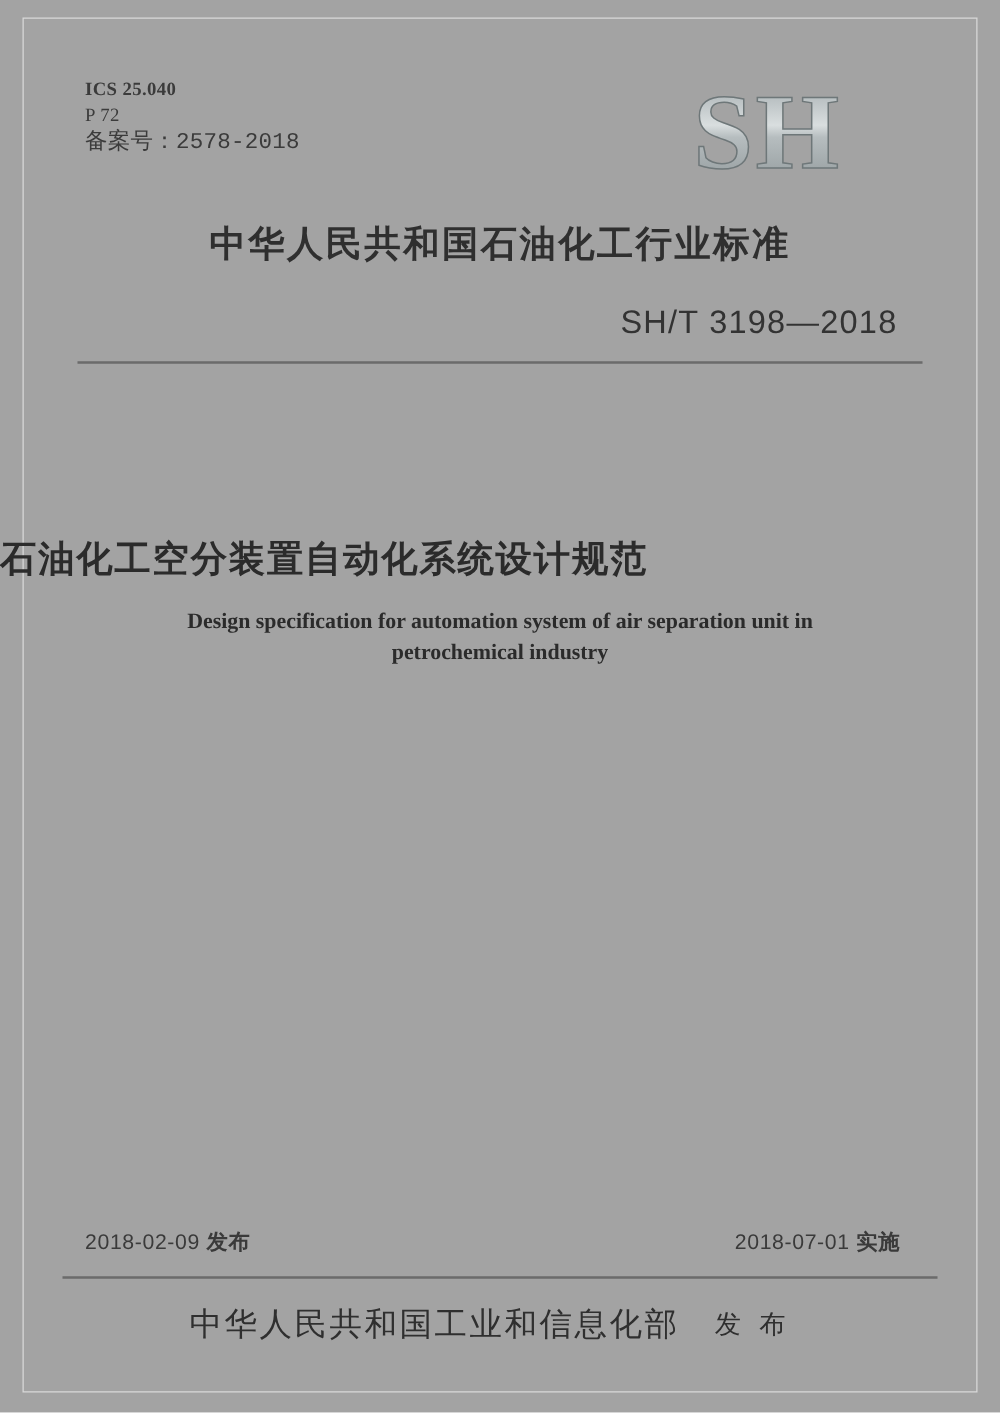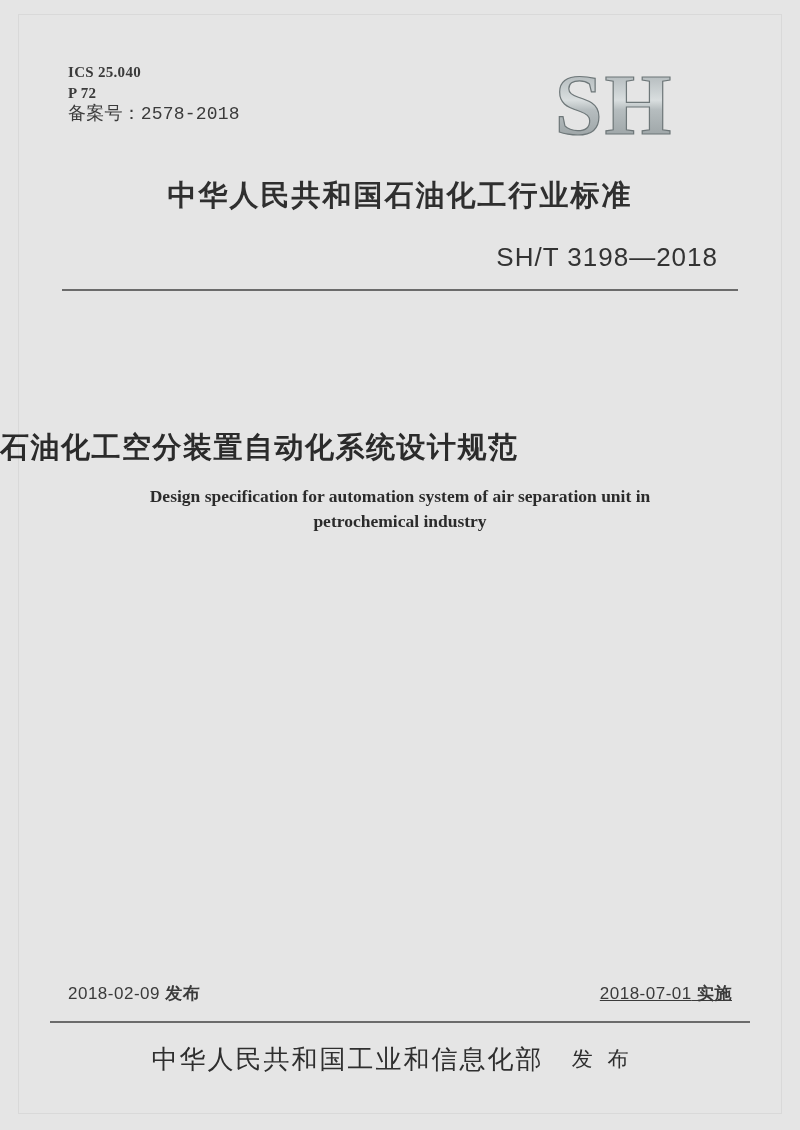--- a/index.html
+++ b/index.html
@@ -8,21 +8,21 @@
     background: #ffffff;
   }
   body {
     font-family: "Liberation Sans", sans-serif;
   }
   .page {
     position: relative;
     width: 800px;
     height: 1130px;
     margin: 0 auto;
-    background: #e5e5e5;
+    background: #a3a3a3;
     overflow: hidden;
     box-sizing: border-box;
   }
   .page-border {
     position: absolute;
     left: 18px;
     top: 14px;
     width: 764px;
     height: 1100px;
     border: 1px solid #d9d9d9;
@@ -41,21 +41,21 @@
     line-height: 21px;
     letter-spacing: 0.3px;
     white-space: nowrap;
     font-family: "Liberation Serif", serif;
   }
   .meta .line.ics {
     font-weight: bold;
     font-size: 15px;
   }
   .meta .line.p72 {
-    font-weight: bold;
+    font-weight: normal;
     font-size: 15px;
   }
   .meta .line.record {
     font-family: Liberation Mono, monospace;
     font-size: 18px;
     letter-spacing: 0.2px;
   }
 
   
   .logo {
@@ -129,28 +129,27 @@
     left: 68px;
     top: 982px;
     font-family: "Liberation Sans", sans-serif;
     font-size: 17px;
     letter-spacing: 0.5px;
     color: #3a3a3a;
   }
   .issue-date .cn { font-family: "DejaVu Sans", sans-serif; font-weight: bold; }
   .effective-date {
     position: absolute;
-    right: 68px;
+    right: 80px;
     top: 982px;
     font-family: "Liberation Sans", sans-serif;
     font-size: 17px;
     letter-spacing: 0.5px;
     color: #3a3a3a;
     text-align: right;
-    text-decoration: underline;
   }
   .effective-date .cn { font-family: "DejaVu Sans", sans-serif; font-weight: bold; }
 
   .rule-bottom {
     position: absolute;
     left: 50px;
     right: 50px;
     top: 1021px;
     height: 2px;
     background: #6b6b6b;

